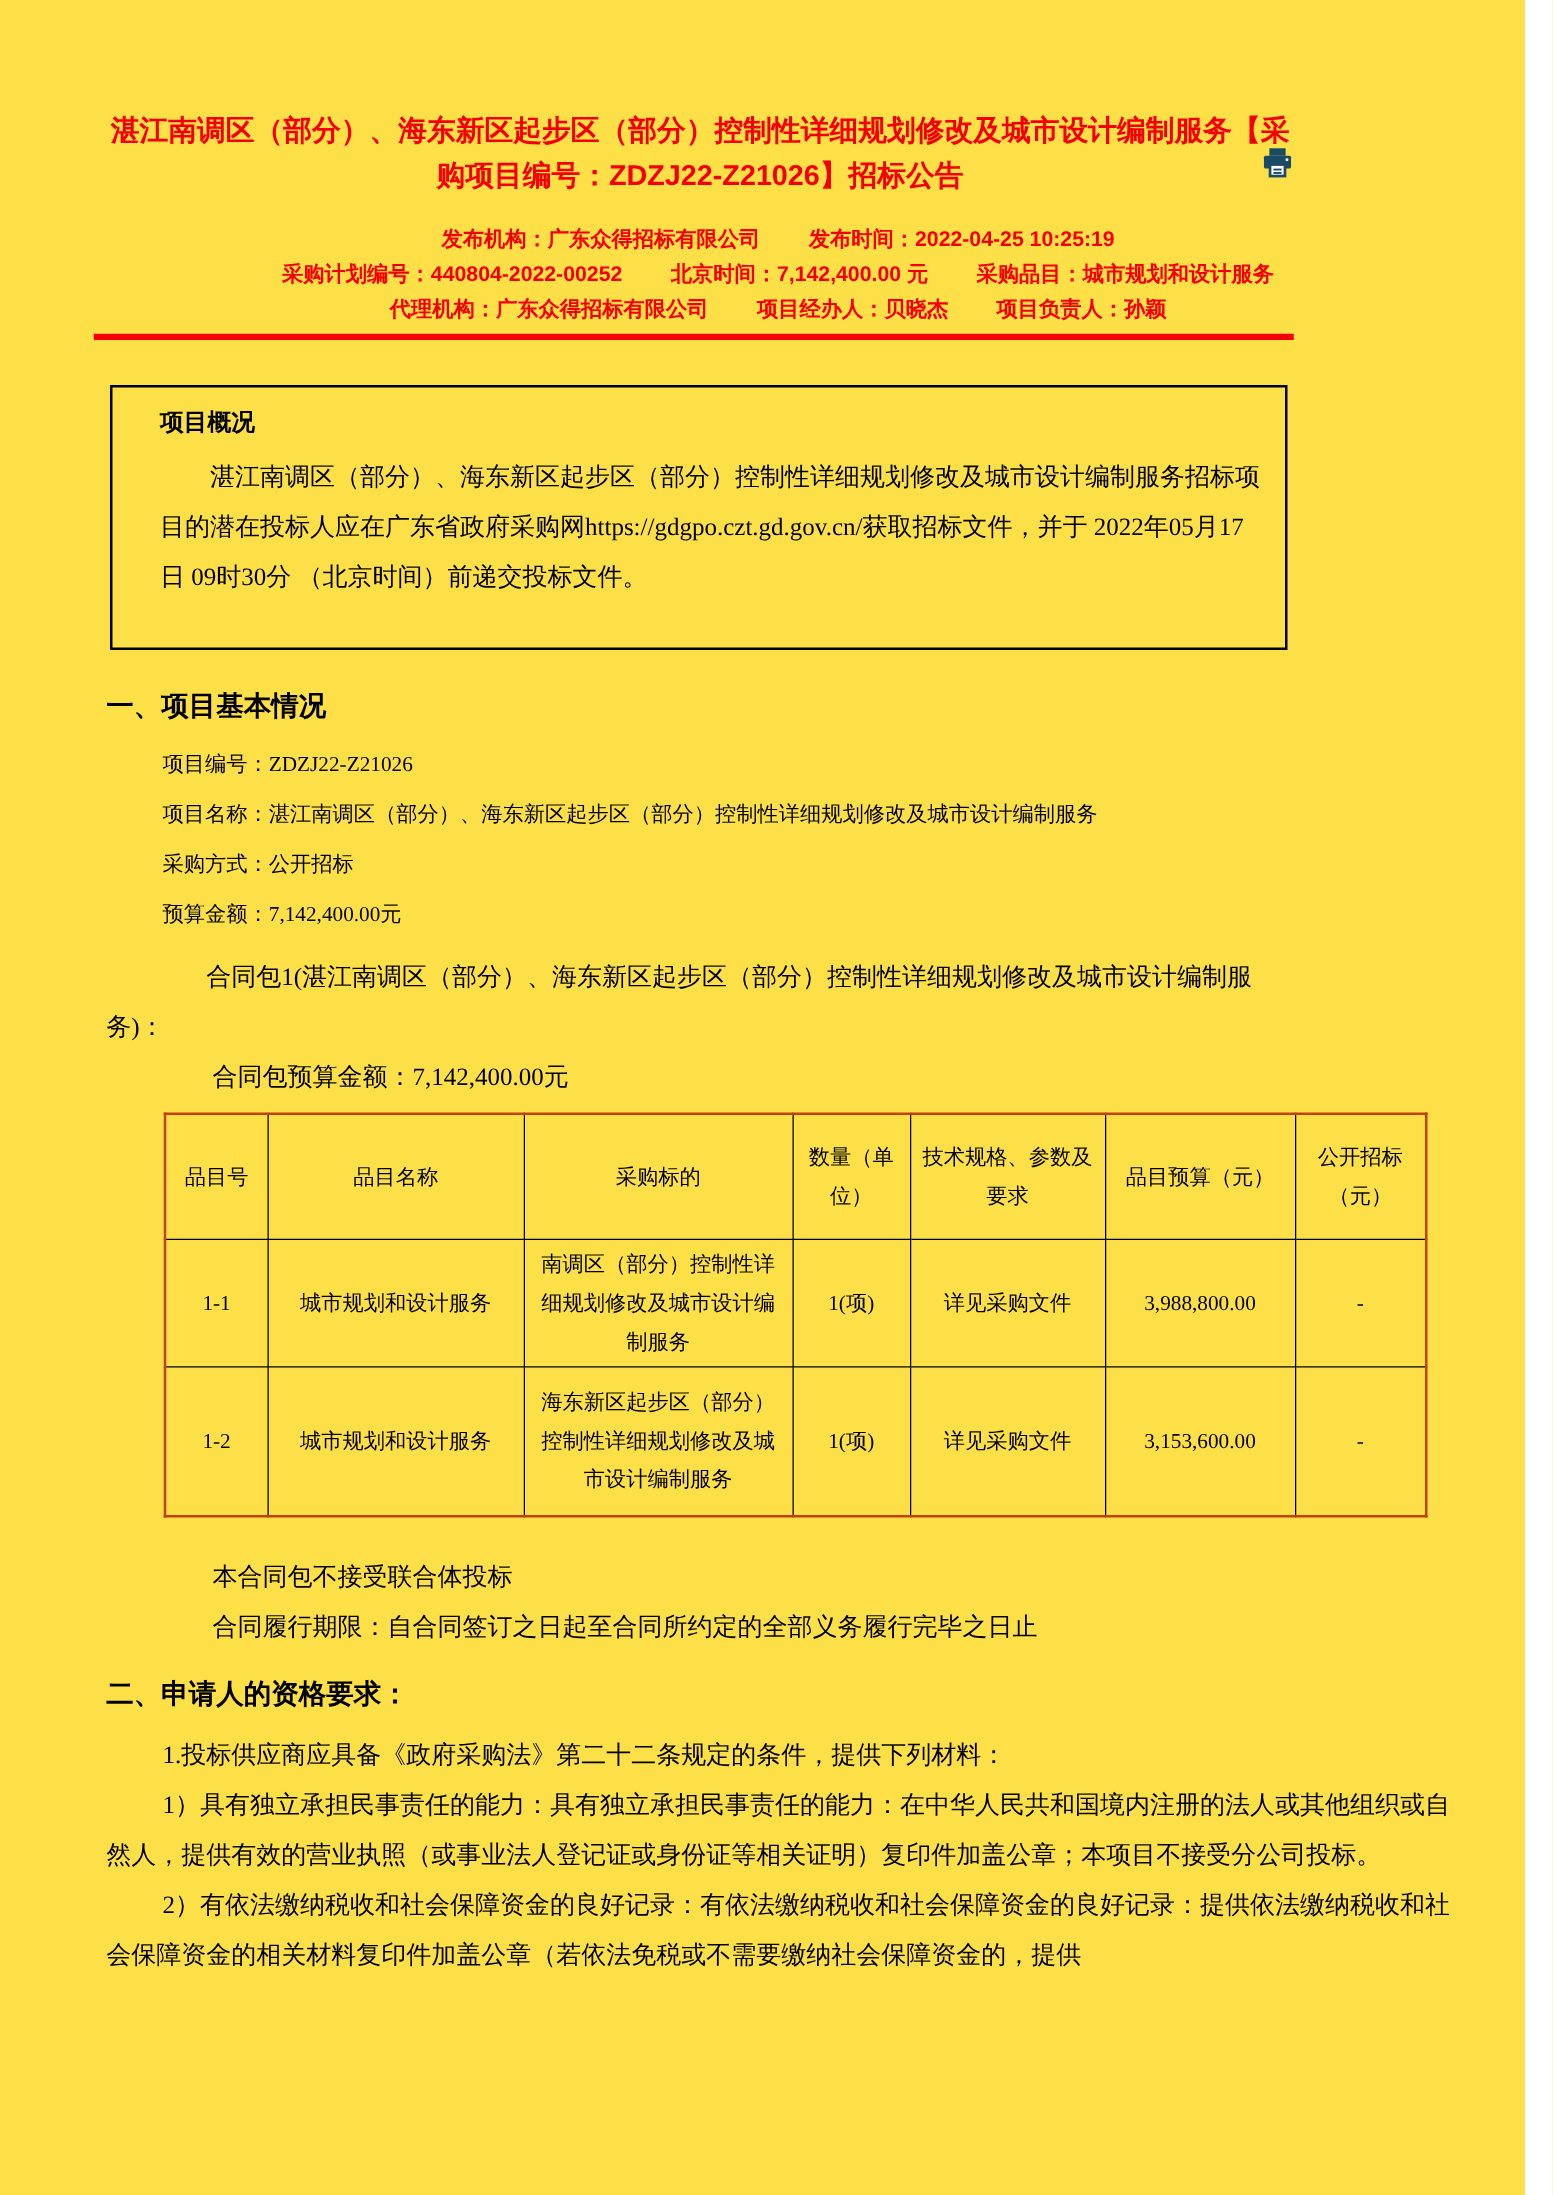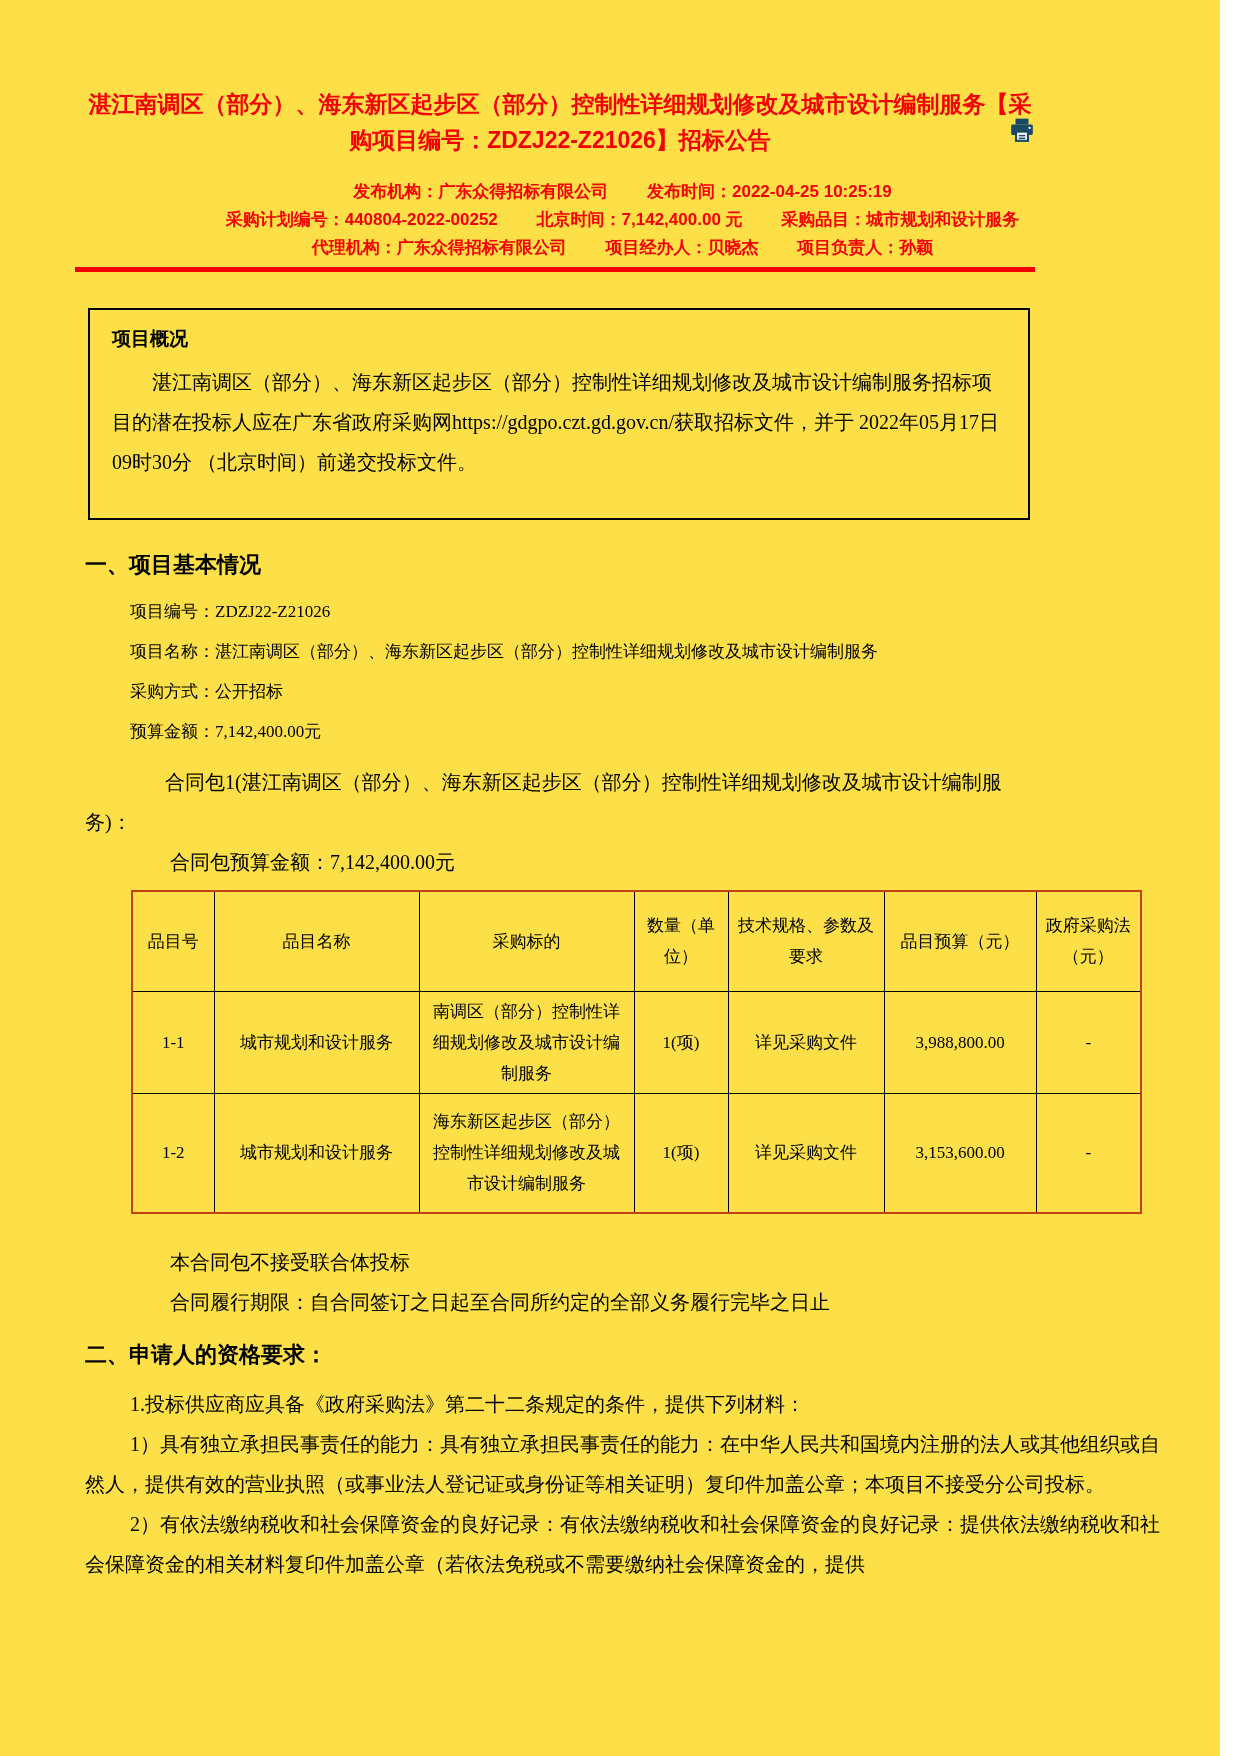--- a/index.html
+++ b/index.html
@@ -33,21 +33,21 @@
   }
   .meta .pair { white-space:nowrap; }
   .meta .pair + .pair { margin-left:34px; }
 
   .rule { margin:5px 0 0 75px; width:960px; height:5px; background:#f40000; }
 
   
   .box {
     margin:36px 0 0 88px; width:942px;
     border:2px solid #000;
-    padding:14px 20px 36px 22px;
+    padding:14px 20px 36px 38px;
   }
   .box-h { font-weight:bold; font-size:19px; line-height:30px; }
   .box-p { margin-top:8px; font-size:20px; line-height:40px; text-indent:2em; }
 
   
   .sec-h {
     margin:30px 0 0 85px;
     font-family:"Liberation Sans","DejaVu Sans",sans-serif;
     font-weight:bold; font-size:22px; line-height:30px;
   }
@@ -144,21 +144,21 @@
 
   <table class="items">
     <tbody>
         <tr class="head">
       <th class="w-no">品目号</th>
       <th class="w-name">品目名称</th>
       <th class="w-target">采购标的</th>
       <th class="w-qty">数量（单位）</th>
       <th class="w-spec">技术规格、参数及要求</th>
       <th class="w-budget">品目预算（元）</th>
-      <th class="w-cap">政府采购法（元）</th>
+      <th class="w-cap">公开招标（元）</th>
     </tr>
     <tr class="r1">
       <td>1-1</td>
       <td>城市规划和设计服务</td>
       <td class="target">南调区（部分）控制性详细规划修改及城市设计编制服务</td>
       <td>1(项)</td>
       <td>详见采购文件</td>
       <td class="num">3,988,800.00</td>
       <td class="num">-</td>
     </tr>

